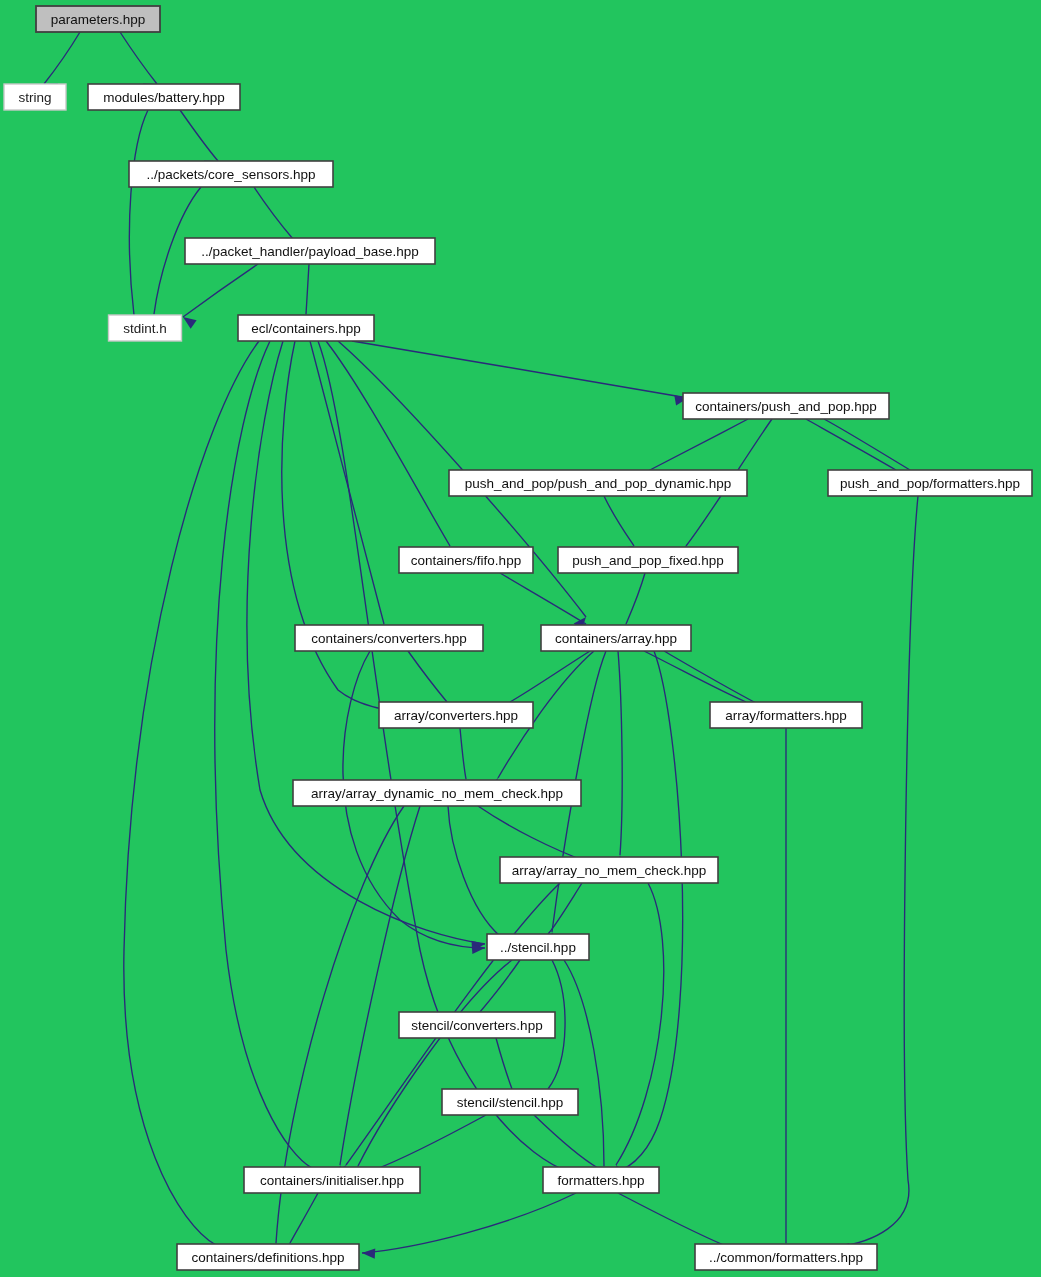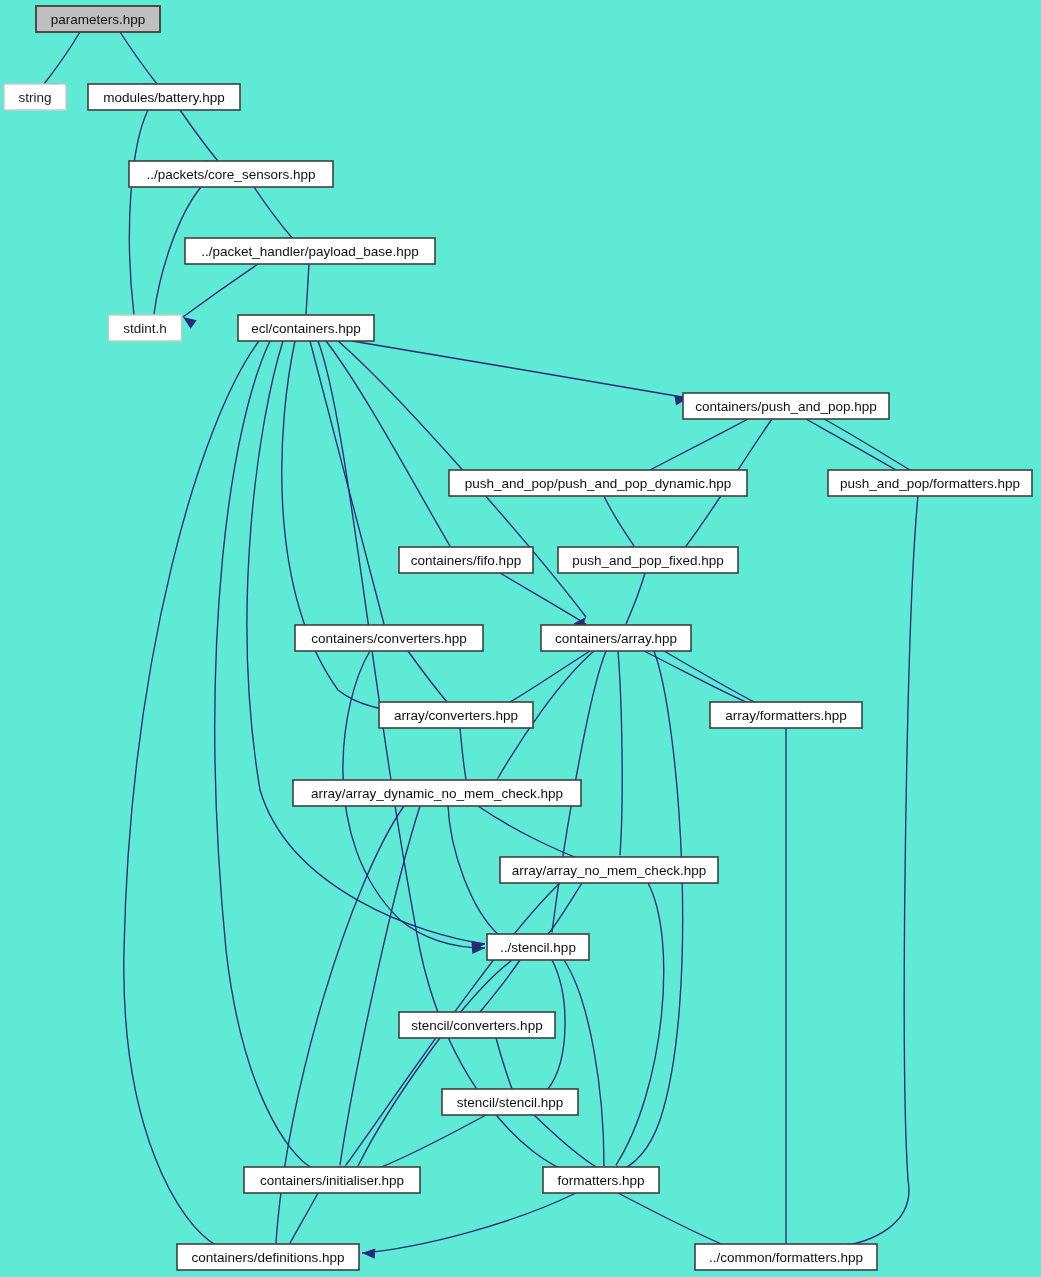--- a/index.html
+++ b/index.html
@@ -7,21 +7,21 @@
     padding: 0;
     background: #ffffff;
   }
   body {
     font-family: "Liberation Sans", sans-serif;
   }
   #graph-root {
     position: relative;
     width: 1041px;
     height: 1277px;
-    background: #5eead4;
+    background: #22c55e;
     overflow: hidden;
   }
   svg#dep-graph {
     display: block;
     width: 1041px;
     height: 1277px;
   }
   .node-box {
     fill: #ffffff;
     stroke: #404040;

